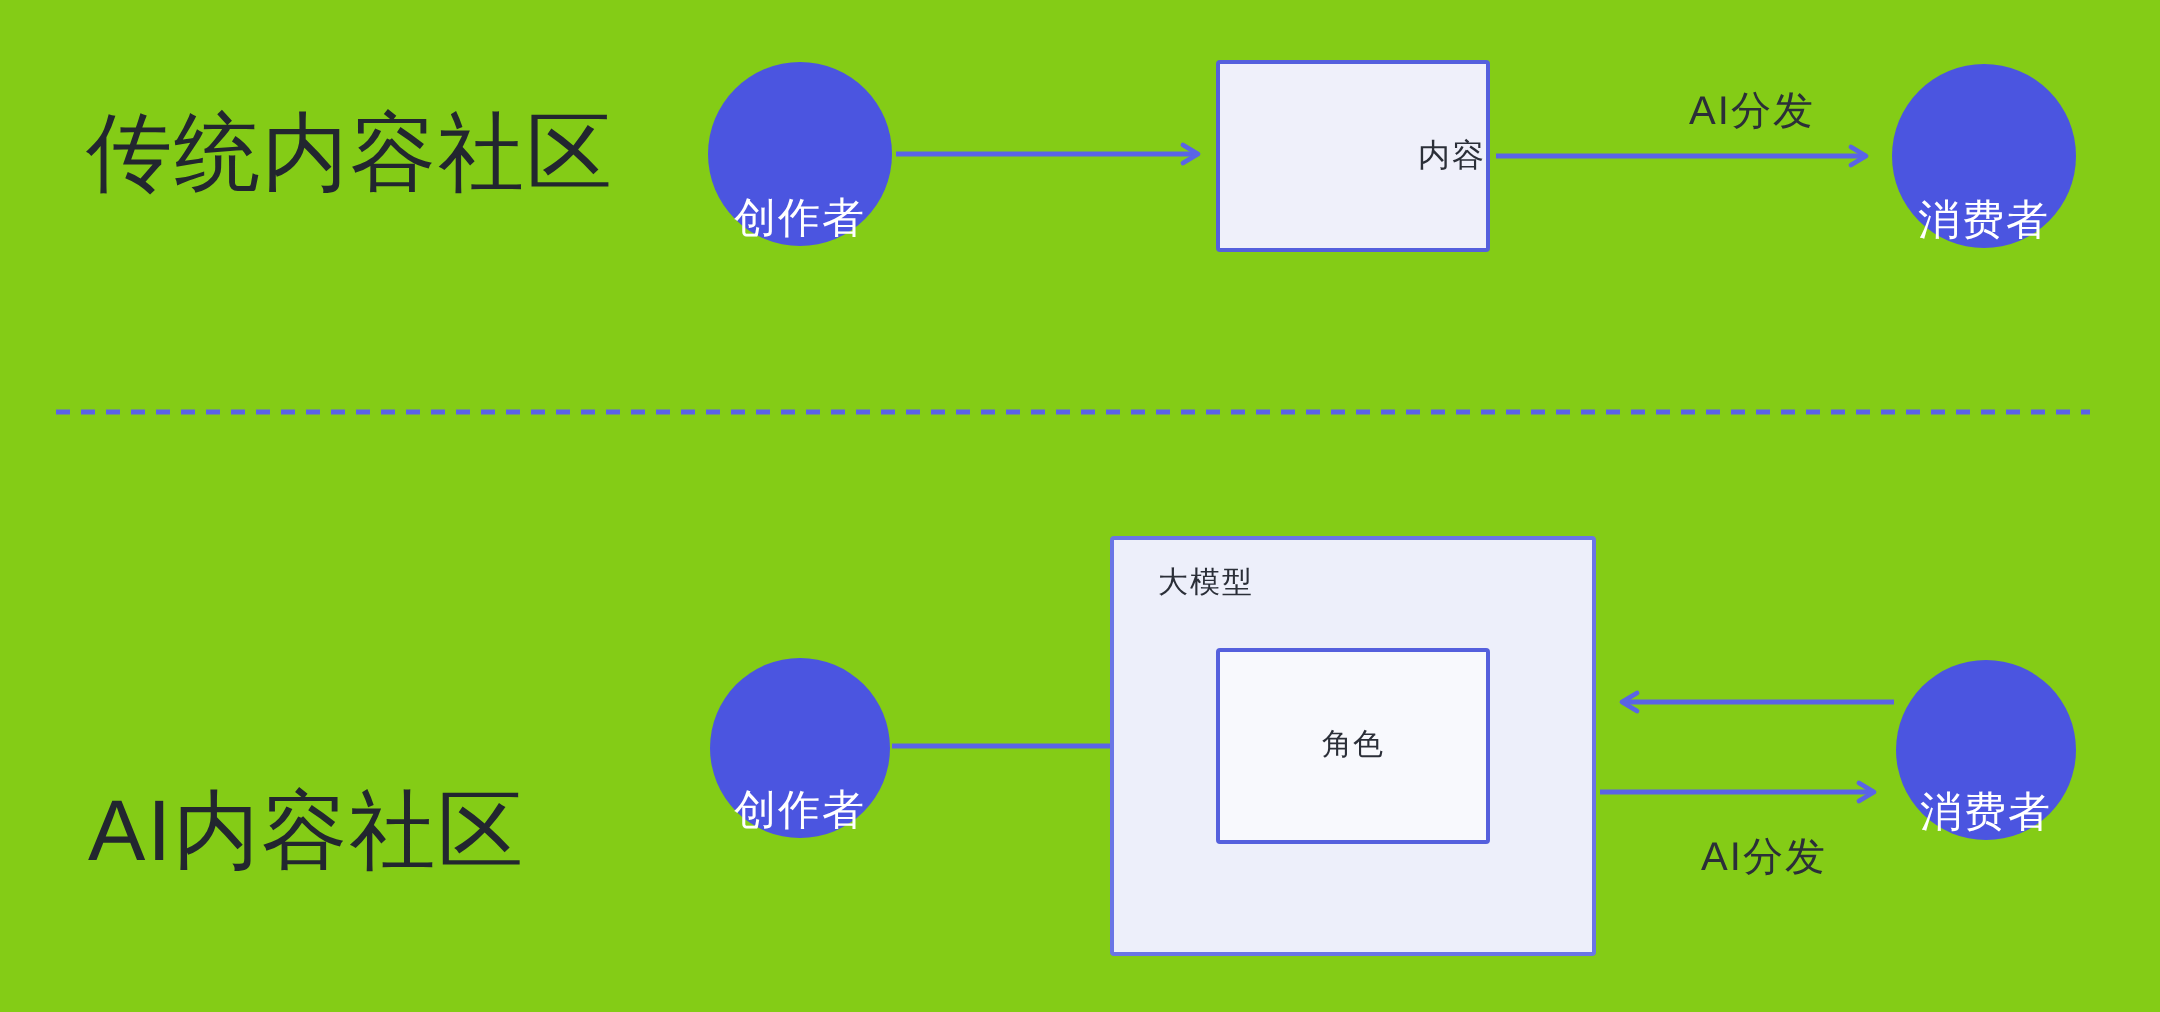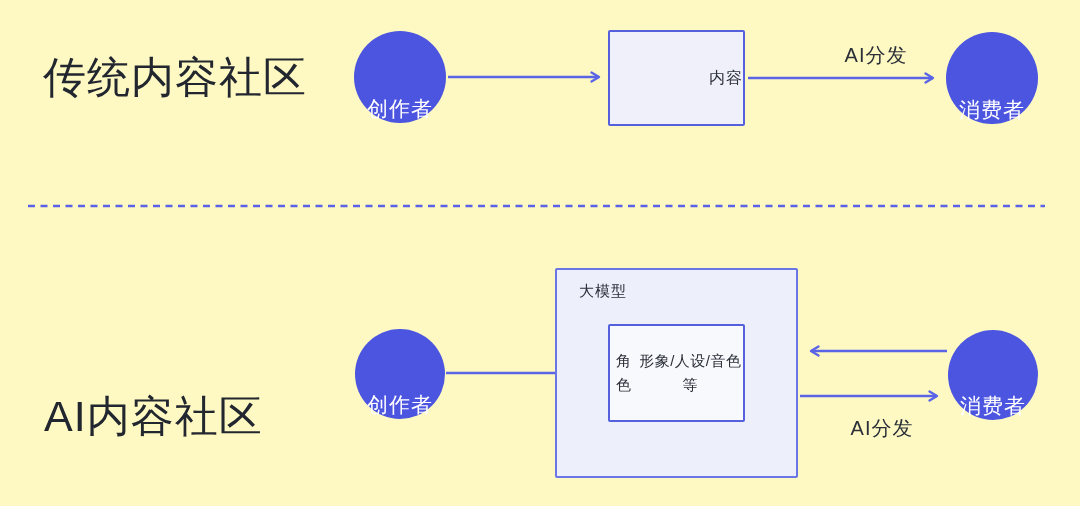--- a/index.html
+++ b/index.html
@@ -3,21 +3,21 @@
 <meta charset="utf-8">
 <style>
   * { margin: 0; padding: 0; box-sizing: border-box; }
   html, body { background: #ffffff; }
   body { font-family: "Liberation Sans", "DejaVu Sans", sans-serif; }
 
   .canvas {
     position: relative;
     width: 1080px;
     height: 506px;
-    background: #fef9c3;
+    background: #84cc16;
     overflow: hidden;
   }
 
   .svg-layer {
     position: absolute;
     left: 0; top: 0;
     width: 1080px; height: 506px;
     pointer-events: none;
   }
 
@@ -157,21 +157,20 @@
   <div class="node-circle circle-creator-bot">
     <span>创作者</span>
   </div>
 
   <div class="model-box">
     <div class="model-box-label">大模型</div>
   </div>
 
   <div class="role-box">
     <div>角色</div>
-    <div>形象/人设/音色等</div>
   </div>
 
 
   <div class="arrow-label label-dist-bot">AI分发</div>
 
   <div class="node-circle circle-consumer-bot">
     <span>消费者</span>
   </div>
 
 </div>

